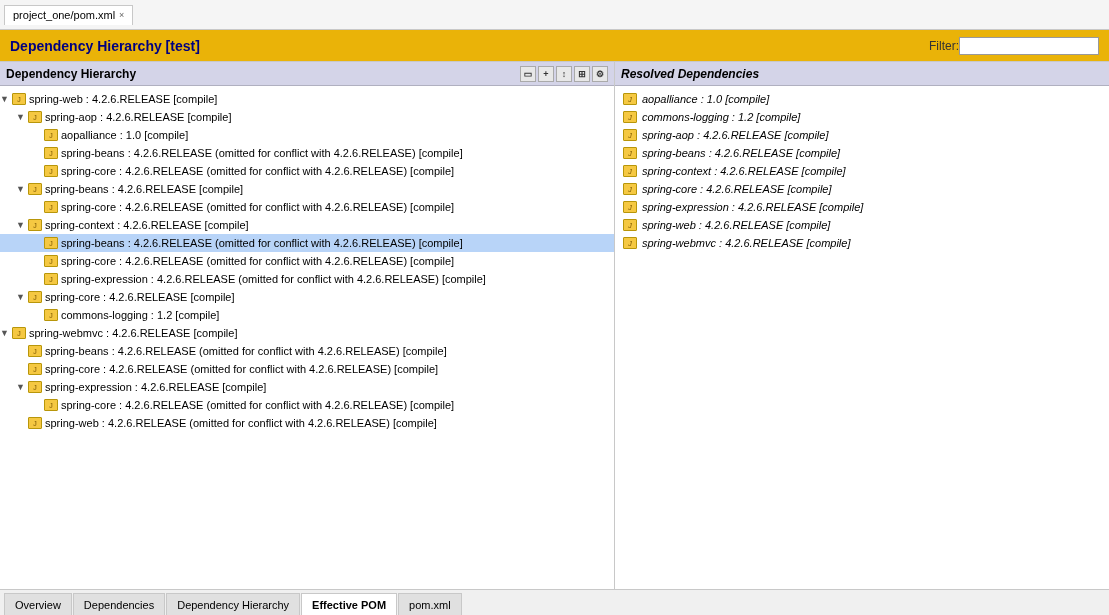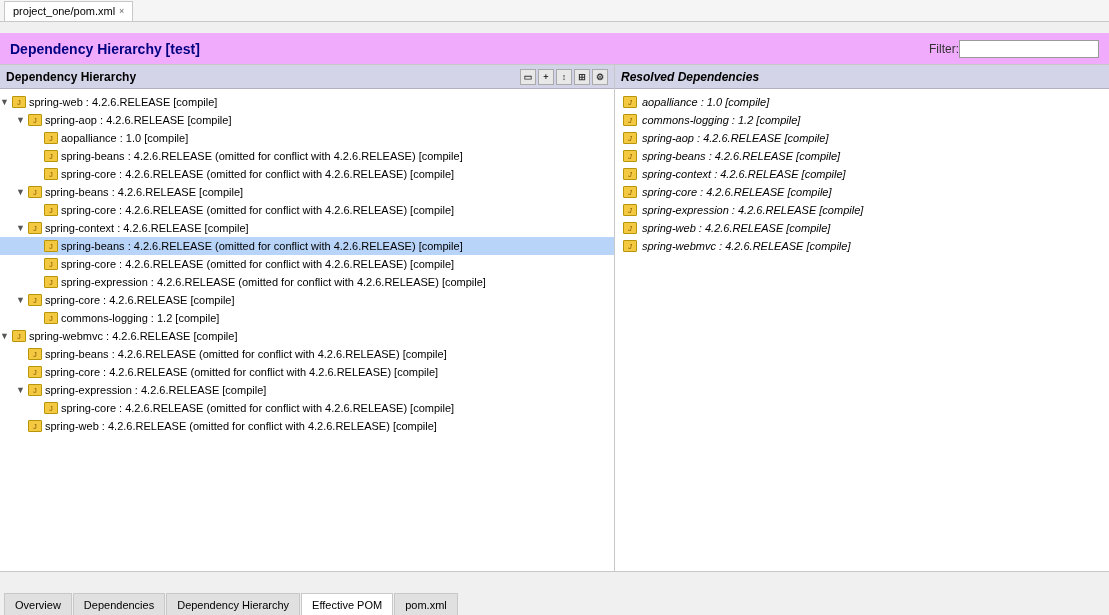--- a/index.html
+++ b/index.html
@@ -13,21 +13,21 @@
       display: flex;
       flex-direction: column;
     }
 
     
     .tab-bar {
       background: #f5f5f5;
       border-bottom: 1px solid #c8c8c8;
       display: flex;
       align-items: center;
-      height: 22px;
+      height: 30px;
       padding-left: 4px;
     }
     .tab-item {
       padding: 2px 8px;
       border: 1px solid #c8c8c8;
       border-bottom: none;
       background: #ececec;
       font-size: 11px;
       display: flex;
       align-items: center;
@@ -39,31 +39,30 @@
       background: #ffffff;
     }
     .tab-close {
       font-size: 9px;
       color: #666;
       cursor: pointer;
     }
 
     
     .title-bar {
-      background: #f0abfc;
+      background: #eab308;
       border-bottom: 1px solid #c8c8c8;
       padding: 4px 10px;
       font-size: 14px;
       font-weight: bold;
       color: #000080;
       display: flex;
       align-items: center;
       justify-content: space-between;
       height: 32px;
-      margin-top: 11px;
     }
     .title-filter {
       display: flex;
       align-items: center;
       font-size: 12px;
       color: #333;
       font-weight: normal;
     }
     .filter-input {
       border: 1px solid #999;
@@ -181,38 +180,38 @@
       white-space: nowrap;
       padding: 0 8px;
     }
 
     
     .bottom-tab-bar {
       background: #f0f0f0;
       border-top: 1px solid #c8c8c8;
       display: flex;
       align-items: flex-end;
-      height: 44px;
+      height: 26px;
       padding-left: 4px;
     }
     .bottom-tab {
       padding: 3px 10px;
       border: 1px solid #c8c8c8;
       border-bottom: none;
       background: #e0e0e0;
       font-size: 11px;
       cursor: pointer;
       height: 22px;
       display: flex;
       align-items: center;
       margin-right: 1px;
     }
     .bottom-tab.active {
       background: #ffffff;
-      font-weight: normal;
+      font-weight: bold;
     }
   </style>
 </head>
 <body>
 
 <div class="tab-bar">
   <div class="tab-item active">
     <span>project_one/pom.xml</span>
     <span class="tab-close">×</span>
   </div>

